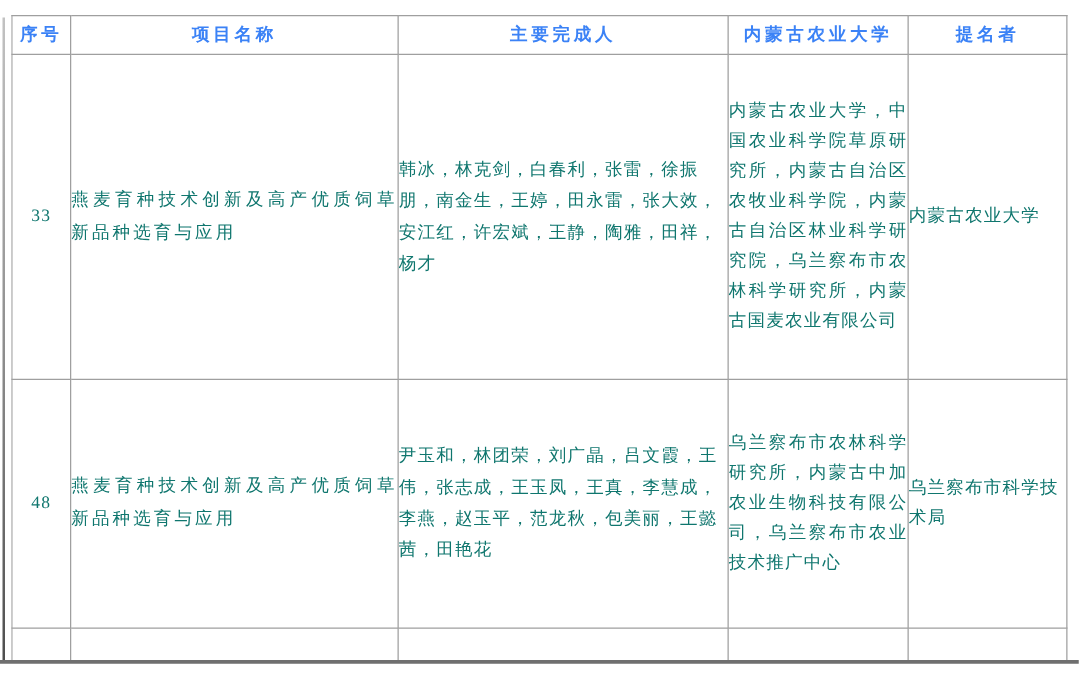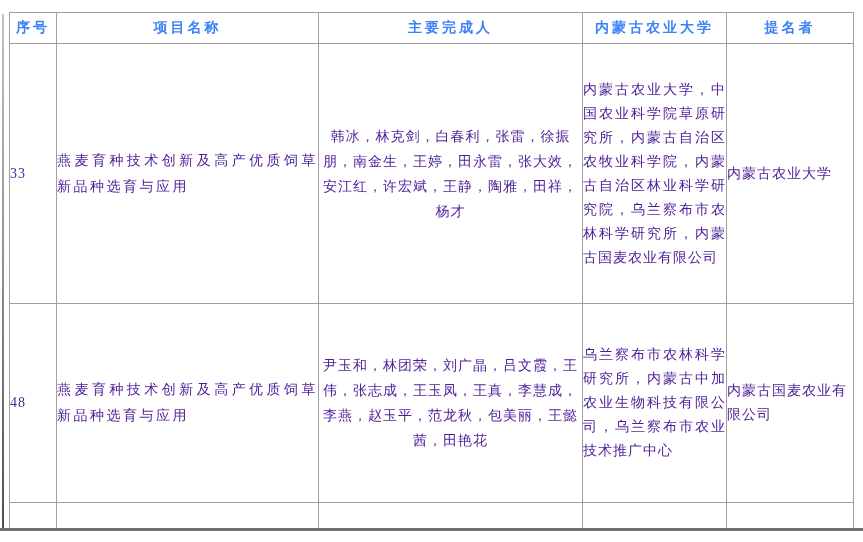--- a/index.html
+++ b/index.html
@@ -38,38 +38,37 @@
     font-family: "Liberation Sans", sans-serif;
     font-weight: bold;
     font-size: 14px;
     color: #3b82f6;
     letter-spacing: 3px;
     text-align: center;
     height: 30px;
   }
   .award-table td {
     font-size: 14px;
-    color: #4c1d95;
+    color: #0f766e;
   }
   tr.row-a td { height: 259px; }
   tr.row-b td { height: 198px; }
   tr.row-partial td { height: 80px; }
   .cell-no {
-    text-align: left;
+    text-align: center;
     letter-spacing: 1px;
   }
   .cell-project {
     text-align: justify;
     letter-spacing: 2.5px;
     line-height: 26px;
     padding: 0 14px;
     margin-left: 46px;
   }
   .cell-completers {
-    text-align: center;
     letter-spacing: 1px;
     line-height: 25px;
     padding: 0 24px;
   }
   .cell-orgs {
     text-align: justify;
     letter-spacing: 1px;
     line-height: 24px;
     padding: 0 9px;
   }
@@ -123,21 +122,21 @@
         <td class="cell-project">燕麦育种技术创新及高产优质饲草新品种选育与应用</td>
         <td class="cell-completers">韩冰，林克剑，白春利，张雷，徐振朋，南金生，王婷，田永雷，张大效，安江红，许宏斌，王静，陶雅，田祥，杨才</td>
         <td class="cell-orgs">内蒙古农业大学，中国农业科学院草原研究所，内蒙古自治区农牧业科学院，内蒙古自治区林业科学研究院，乌兰察布市农林科学研究所，内蒙古国麦农业有限公司</td>
         <td class="cell-nominator">内蒙古农业大学</td>
       </tr>
       <tr class="row-b">
         <td class="cell-no">48</td>
         <td class="cell-project">燕麦育种技术创新及高产优质饲草新品种选育与应用</td>
         <td class="cell-completers">尹玉和，林团荣，刘广晶，吕文霞，王伟，张志成，王玉凤，王真，李慧成，李燕，赵玉平，范龙秋，包美丽，王懿茜，田艳花</td>
         <td class="cell-orgs">乌兰察布市农林科学研究所，内蒙古中加农业生物科技有限公司，乌兰察布市农业技术推广中心</td>
-        <td class="cell-nominator">内蒙古国麦农业有限公司</td>
+        <td class="cell-nominator">乌兰察布市科学技术局</td>
       </tr>
       <tr class="row-partial">
         <td></td>
         <td></td>
         <td></td>
         <td></td>
         <td></td>
       </tr>
     </tbody>
   </table>

